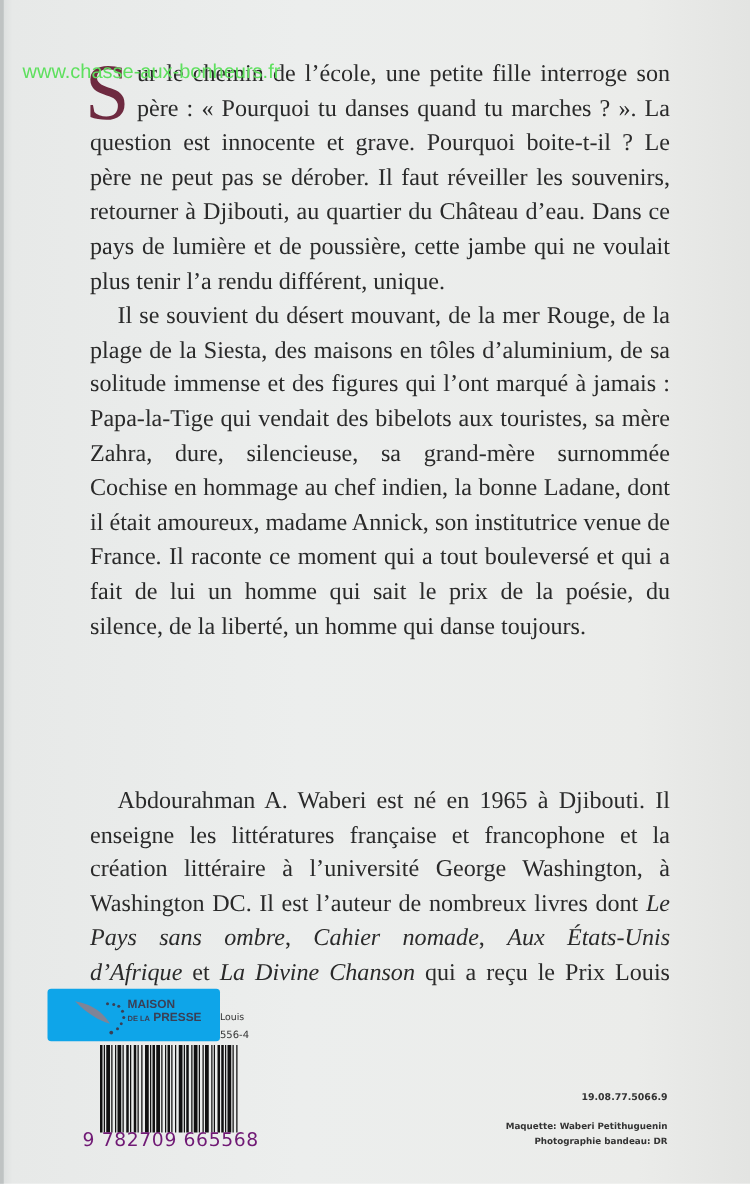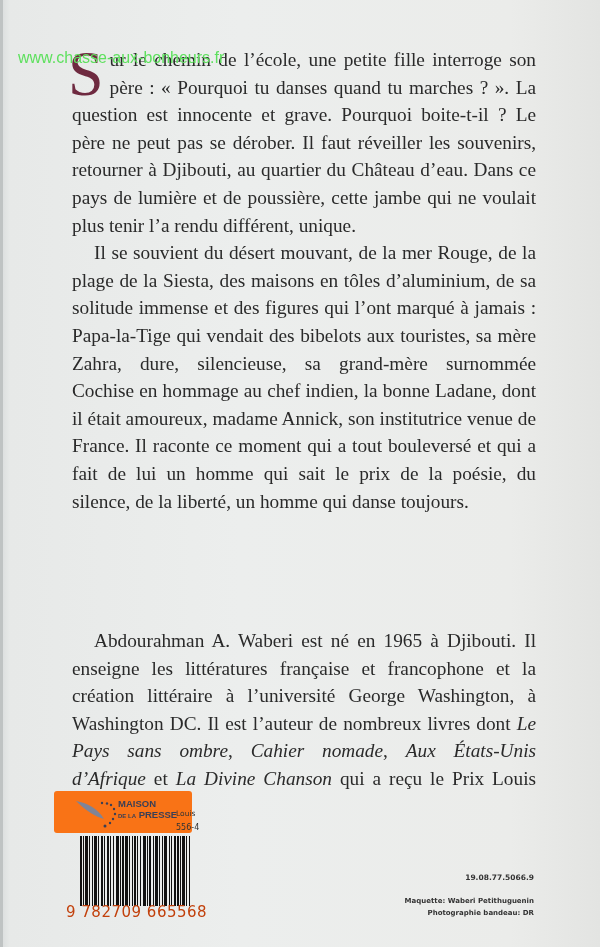--- a/index.html
+++ b/index.html
@@ -21,22 +21,22 @@
   .text-block p { margin:0; }
   .indent { text-indent:22px; }
   .blurb { top:46px; }
   .dropcap {
     float:left; font-size:64px; line-height:52px; color:#6e2a40;
     margin:2px 6px 0 -4px; height:52px;
   }
   .bio { top:627px; }
   .bio em { font-style:italic; }
   .sticker {
-    position:absolute; left:54px; top:791px; width:138px; height:42px;
-    background:#f97316; border-radius:3px;
+    position:absolute; left:38px; top:791px; width:138px; height:42px;
+    background:#0ea5e9; border-radius:3px;
   }
   .quill { position:absolute; left:20px; top:6px; width:60px; height:34px; }
   .maison {
     position:absolute; left:64px; top:7px; font-family:"Liberation Sans", sans-serif;
     font-weight:bold; color:#3a3f55; font-size:9.5px; line-height:11px;
   }
   .maison .small { font-size:6px; letter-spacing:0; }
   .price-small {
     position:absolute; left:176px; top:809px; font-family:"DejaVu Sans", sans-serif;
     font-size:7.5px; color:#333;
@@ -45,21 +45,21 @@
     position:absolute; left:176px; top:823px; font-family:"DejaVu Sans", sans-serif;
     font-size:8px; color:#333;
   }
   .barcode {
     position:absolute; left:80px; top:836px; width:132px; height:70px;
     display:flex; align-items:stretch;
   }
   .barcode span { display:block; background:#111; margin-right:1.4px; }
   .isbn-digits {
     position:absolute; left:66px; top:903px; font-family:"DejaVu Sans", sans-serif;
-    font-size:15px; color:#c2410c; letter-spacing:0.5px;text-align:center;
+    font-size:15px; color:#701a75; letter-spacing:0.5px;text-align:center;
   }
   .code-ref {
     position:absolute; right:66px; top:873px; font-family:"DejaVu Sans", sans-serif;
     font-weight:bold; font-size:7.5px; color:#333;text-align:center;
   }
   .credits {
     position:absolute; right:66px; top:895px; text-align:right;
     font-family:"DejaVu Sans", sans-serif; font-weight:bold; font-size:7px; line-height:12px; color:#333;
   }
 </style>

